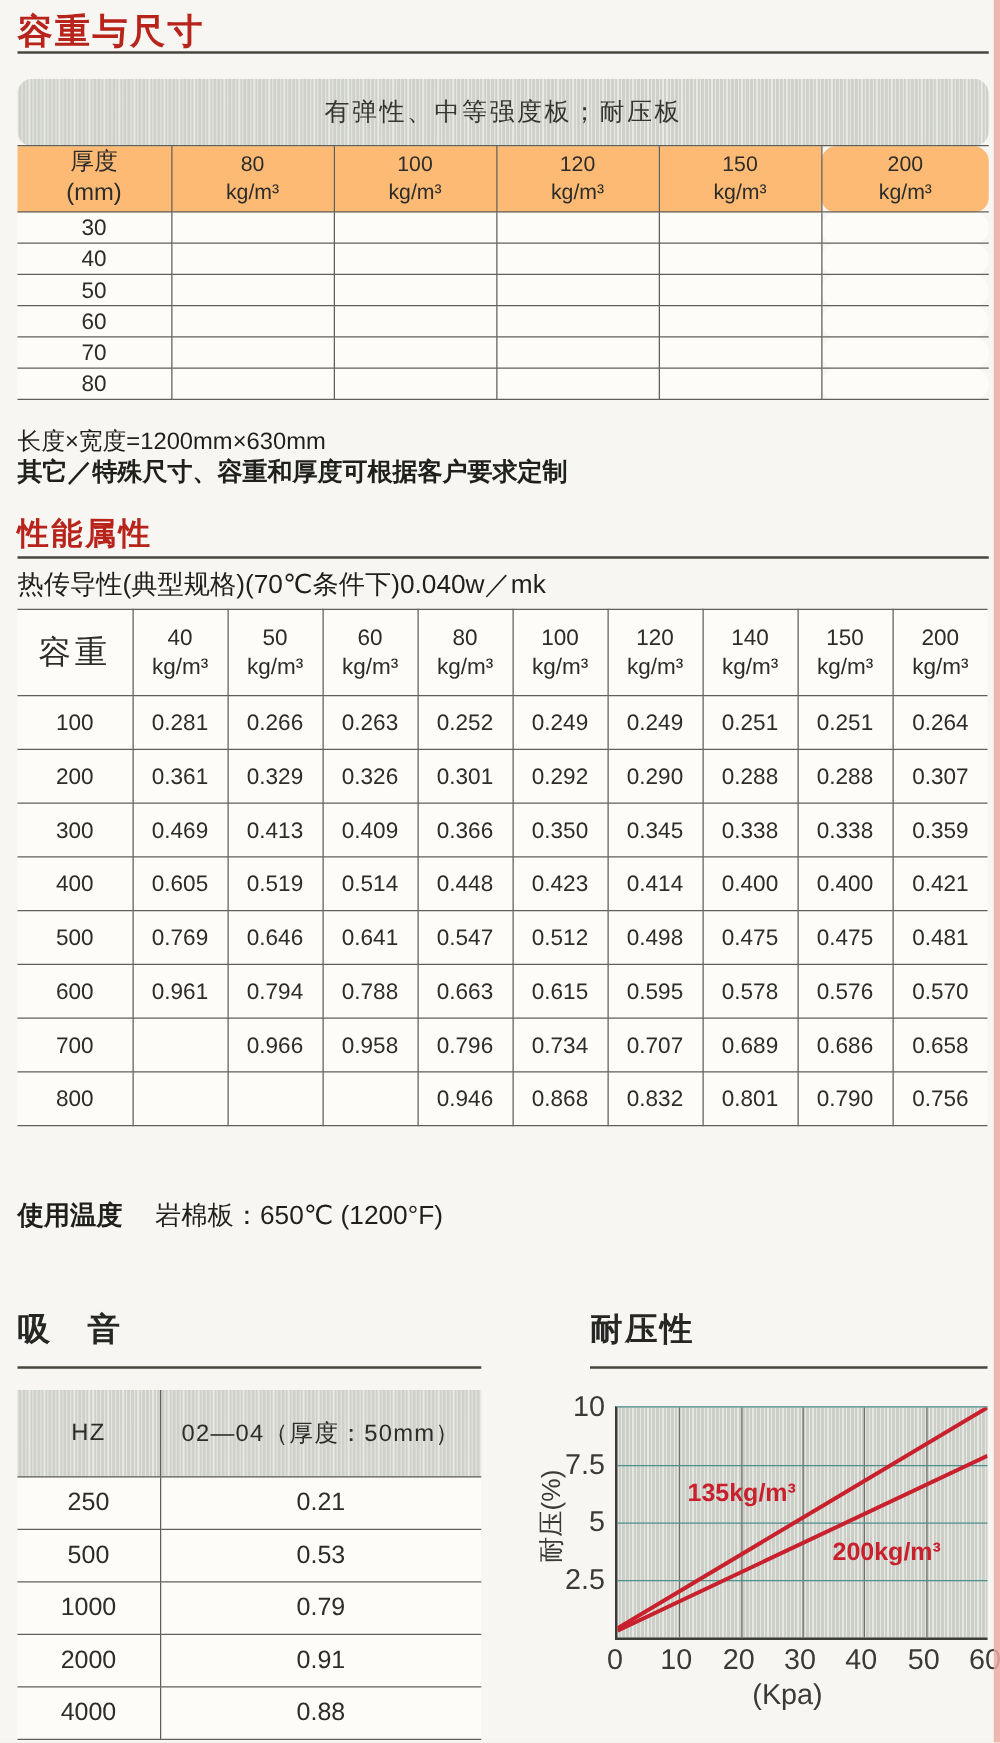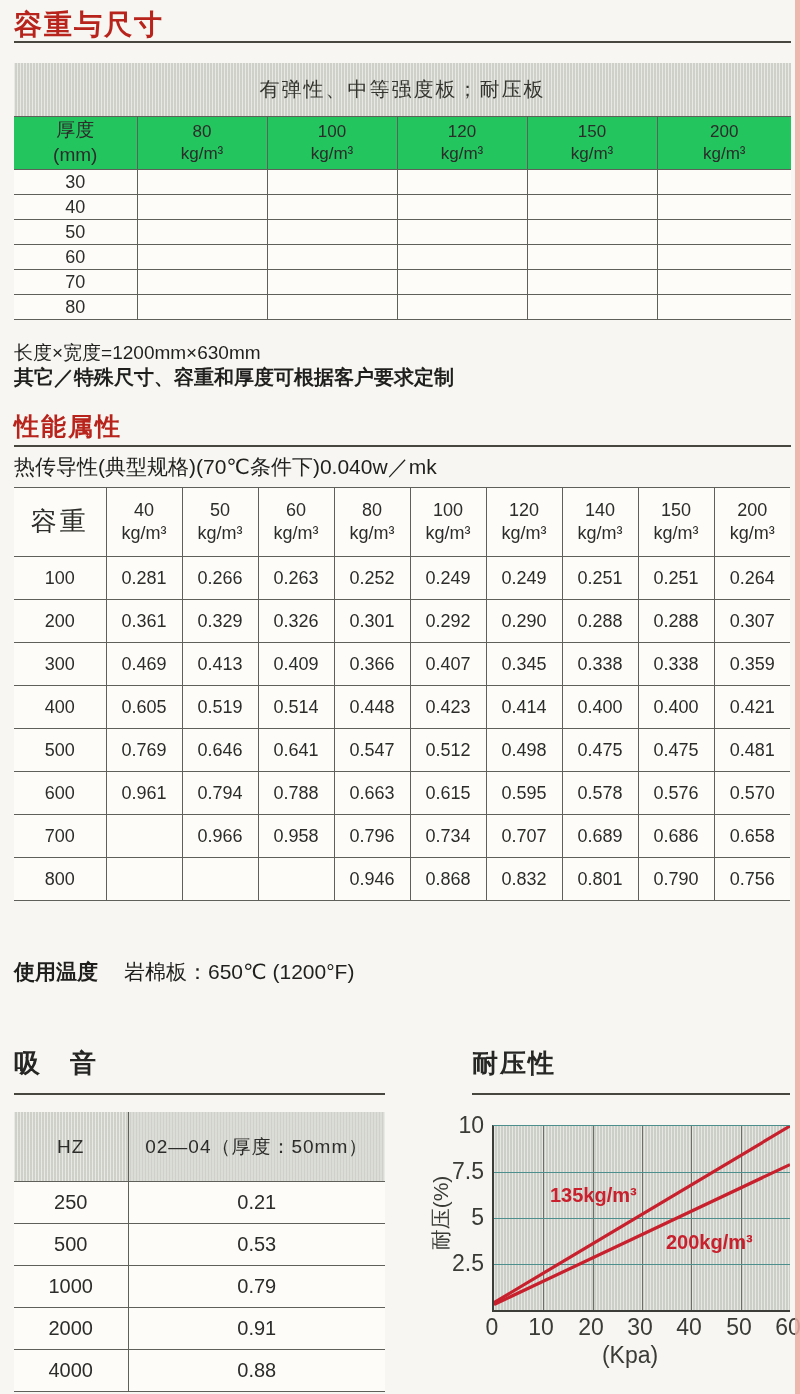--- a/index.html
+++ b/index.html
@@ -18,23 +18,23 @@
   .tex{
     background-color:#d8dad3;
     background-image:repeating-linear-gradient(90deg,
       rgba(255,255,255,.40) 0px, rgba(255,255,255,.40) 1px,
       rgba(120,122,115,.10) 1px, rgba(120,122,115,.10) 3px);
   }
   
   .t1{border-collapse:collapse;table-layout:fixed;width:777px;}
   .t1 td{border:1px solid #60605b;padding:0;text-align:center;vertical-align:middle;color:#2c2c2a;}
   .t1 td:first-child{border-left:0;}
-  .t1 td:last-child{border-right:0;}
+  .t1 td:last-child{border-right:0;border-radius:12px;}
   .t1 tr.grp td{border-left:0;border-right:0;border-top:0;height:53px;font-size:20px;letter-spacing:2px;color:#35352f;}
-  .t1 tr.head td{height:52px;font-size:17px;line-height:1.3;background:#22c55e;}
+  .t1 tr.head td{height:52px;font-size:17px;line-height:1.3;background:#fdba74;}
   .t1 tr.head td.c0{font-size:19px;}
   .t1 tr.r td{height:24px;font-size:18px;background:#fdfcf9;}
   .t1 td.g{background-color:#d8dad3;background-image:repeating-linear-gradient(90deg,
       rgba(255,255,255,.40) 0px, rgba(255,255,255,.40) 1px,
       rgba(120,122,115,.10) 1px, rgba(120,122,115,.10) 3px);}
   
   .t2{border-collapse:collapse;table-layout:fixed;width:776px;}
   .t2 td{border:1px solid #60605b;padding:0;text-align:center;vertical-align:middle;color:#2c2c2a;background:#fdfcf9;}
   .t2 td:first-child{border-left:0;}
   .t2 td:last-child{border-right:0;}
@@ -249,21 +249,21 @@
           <td>0.288</td>
           <td>0.288</td>
           <td>0.307</td>
     </tr>
     <tr class="dr">
       <td>300</td>
       <td>0.469</td>
           <td>0.413</td>
           <td>0.409</td>
           <td>0.366</td>
-          <td>0.407</td>
+          <td>0.350</td>
           <td>0.345</td>
           <td>0.338</td>
           <td>0.338</td>
           <td>0.359</td>
     </tr>
     <tr class="dr">
       <td>400</td>
       <td>0.605</td>
           <td>0.519</td>
           <td>0.514</td>

